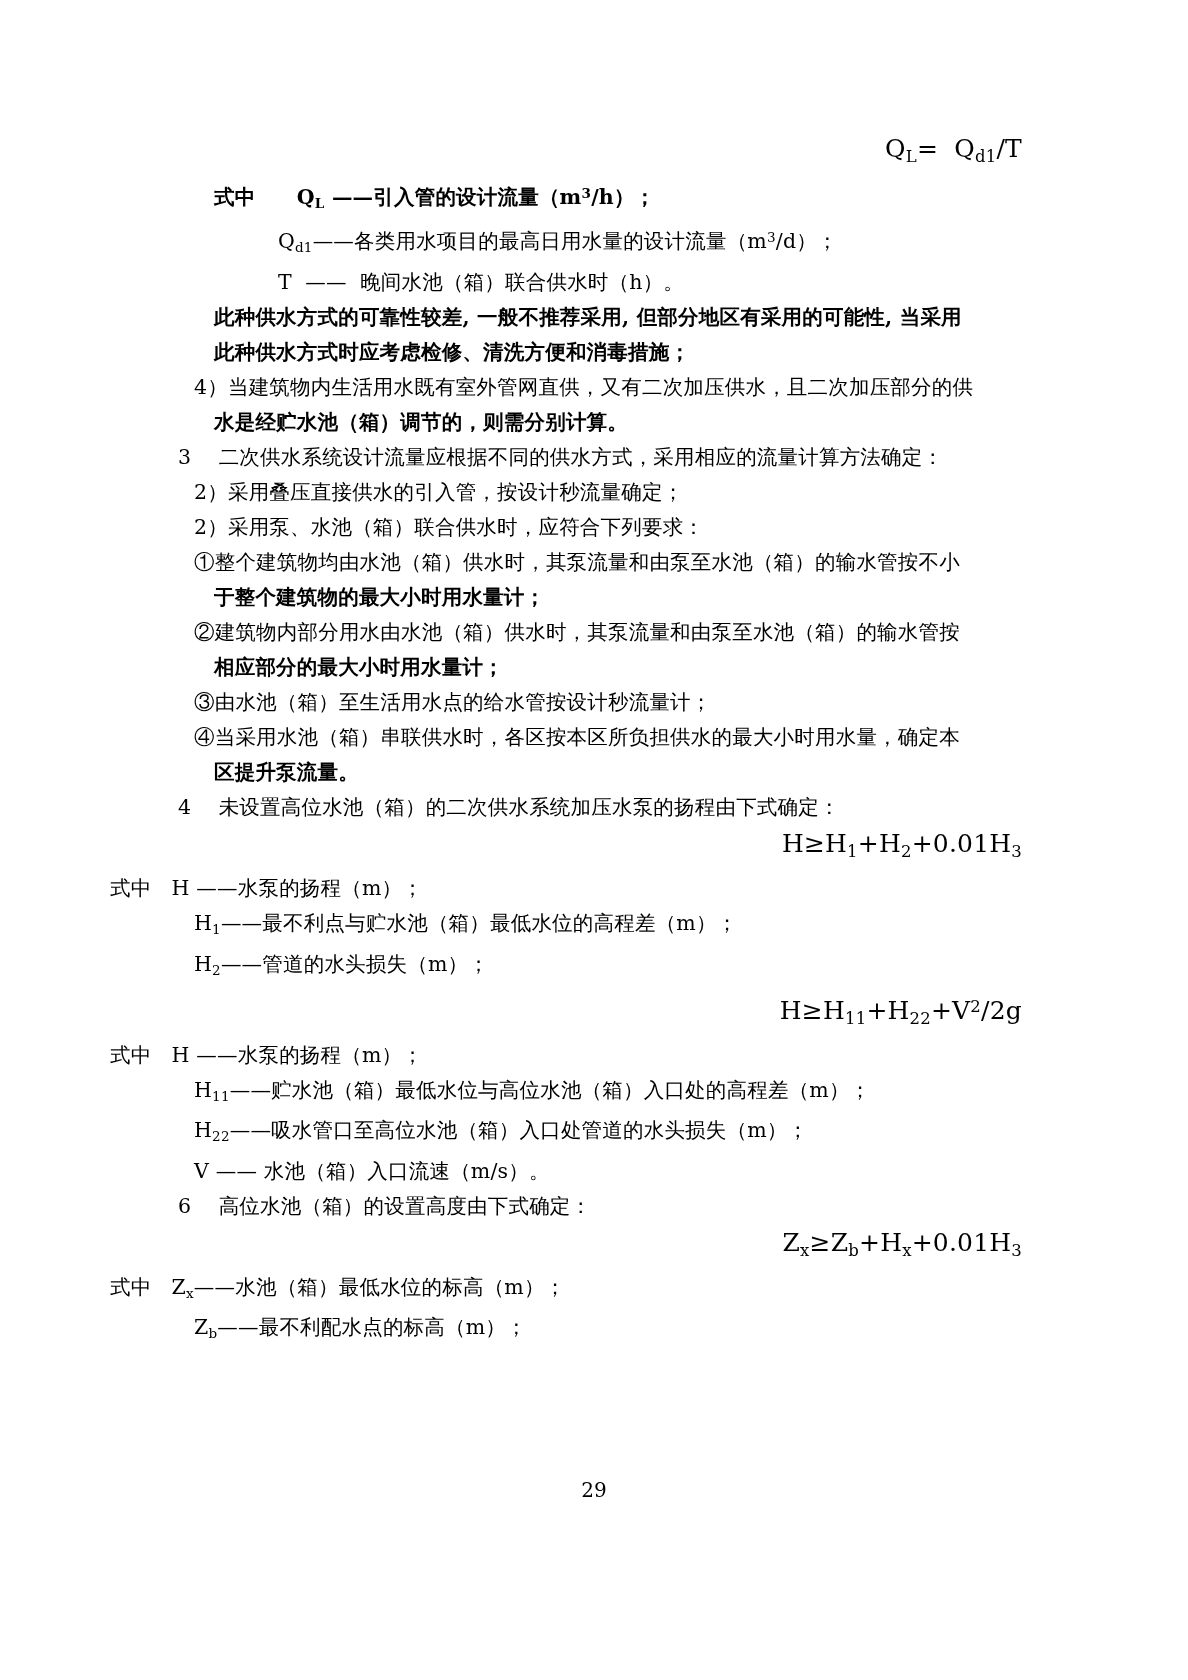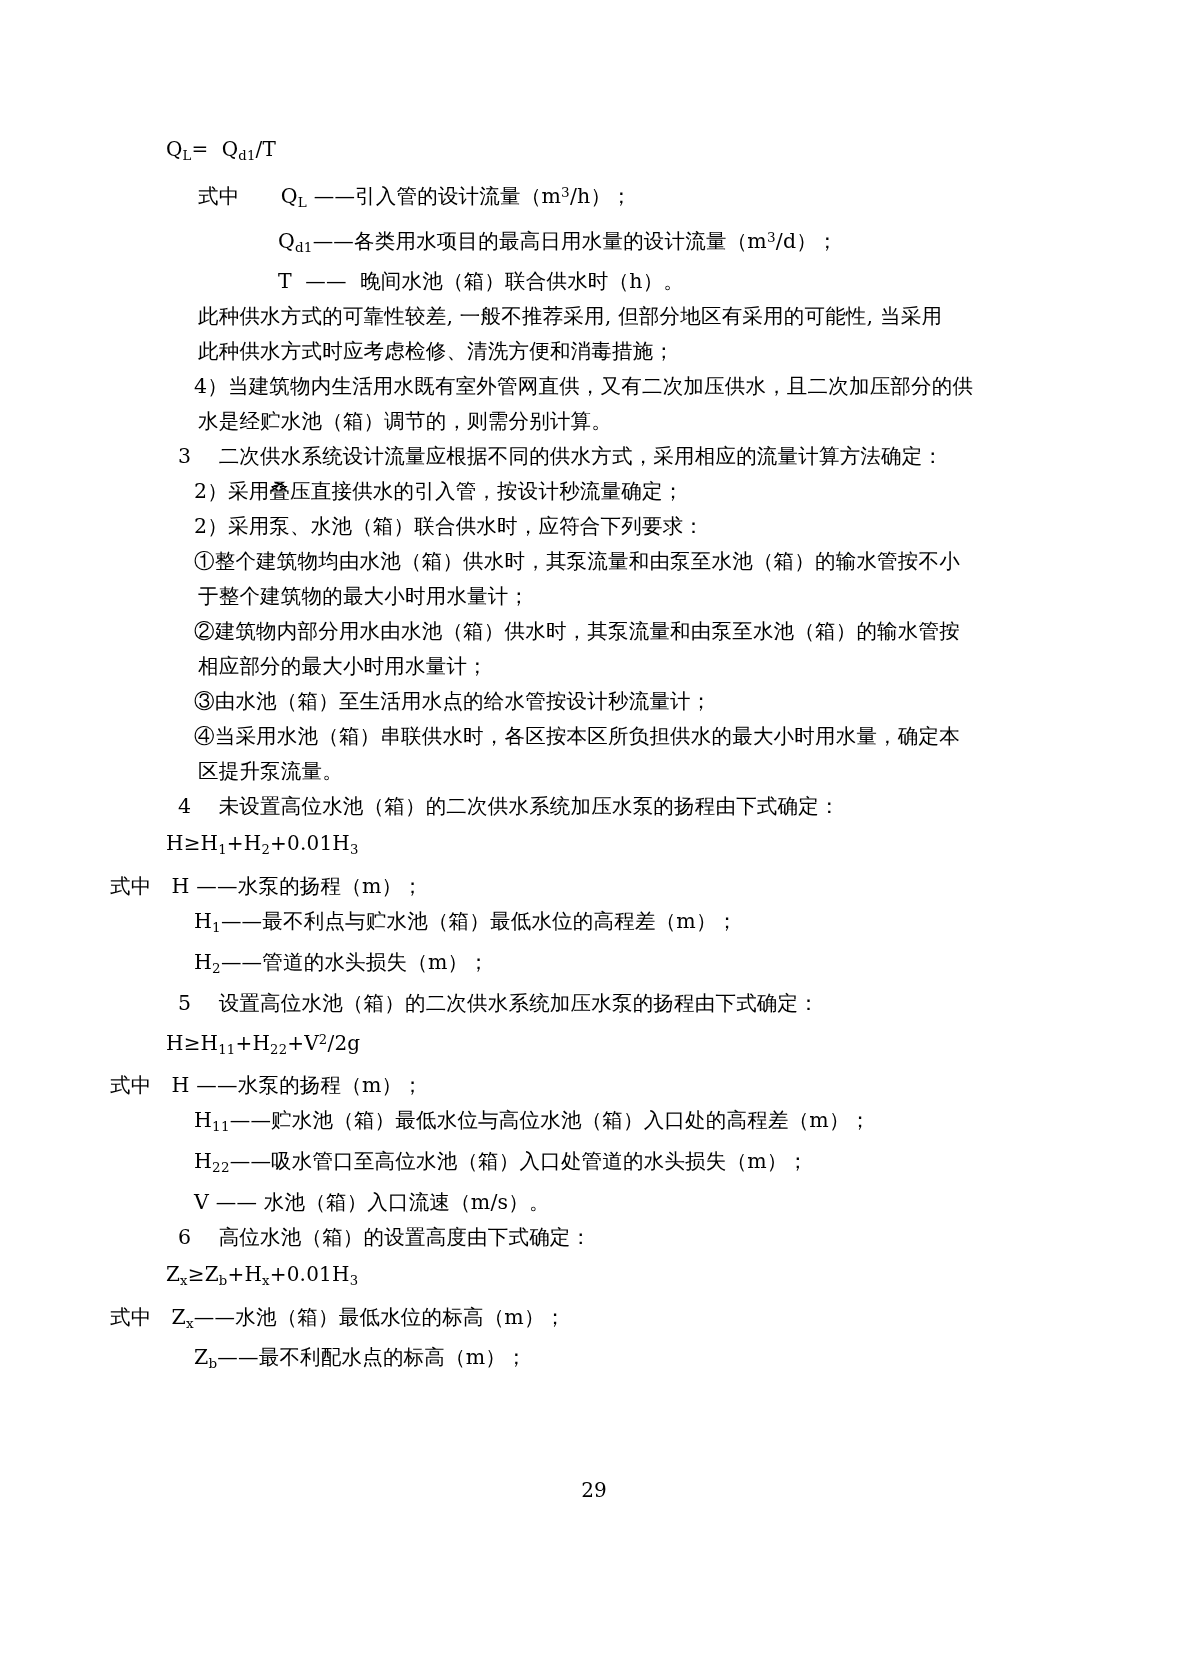--- a/index.html
+++ b/index.html
@@ -25,25 +25,25 @@
   }
   .line {
     font-size: 20.5px;
     line-height: 35px;
     white-space: pre-wrap;
     letter-spacing: 0.2px;
   }
   
   .ind-0  { margin-left: 12px; }
   .ind-1  { margin-left: 28px; }
-  .ind-2  { margin-left: 32px; }
+  .ind-2  { margin-left: 48px; font-weight: bold; }
   .ind-4  { margin-left: 112px; }
   .center {
-    text-align: left;
-    font-size: 20px;
+    text-align: right;
+    font-size: 25px;
     line-height: 38px;
   }
   .formula {
     font-family: "DejaVu Serif", "Liberation Serif", serif;
   }
   sub { font-size: 0.66em; vertical-align: -0.28em; }
   sup { font-size: 0.66em; vertical-align: 0.45em; }
   .pagenum {
     position: absolute;
     left: 0;
@@ -102,21 +102,20 @@
 
     <div class="line center formula">H≥H<sub>1</sub>+H<sub>2</sub>+0.01H<sub>3</sub></div>
 
     <div class="line" style="margin-left:-56px;">式中   H ——水泵的扬程（m）；</div>
 
     <div class="line ind-1">H<sub>1</sub>——最不利点与贮水池（箱）最低水位的高程差（m）；</div>
 
     <div class="line ind-1">H<sub>2</sub>——管道的水头损失（m）；</div>
 
 
-    <div class="line ind-0">5　 设置高位水池（箱）的二次供水系统加压水泵的扬程由下式确定：</div>
 
     <div class="line center formula">H≥H<sub>11</sub>+H<sub>22</sub>+V<sup>2</sup>/2g</div>
 
     <div class="line" style="margin-left:-56px;">式中   H ——水泵的扬程（m）；</div>
 
     <div class="line ind-1">H<sub>11</sub>——贮水池（箱）最低水位与高位水池（箱）入口处的高程差（m）；</div>
 
     <div class="line ind-1">H<sub>22</sub>——吸水管口至高位水池（箱）入口处管道的水头损失（m）；</div>
 
     <div class="line ind-1">V —— 水池（箱）入口流速（m/s）。</div>

